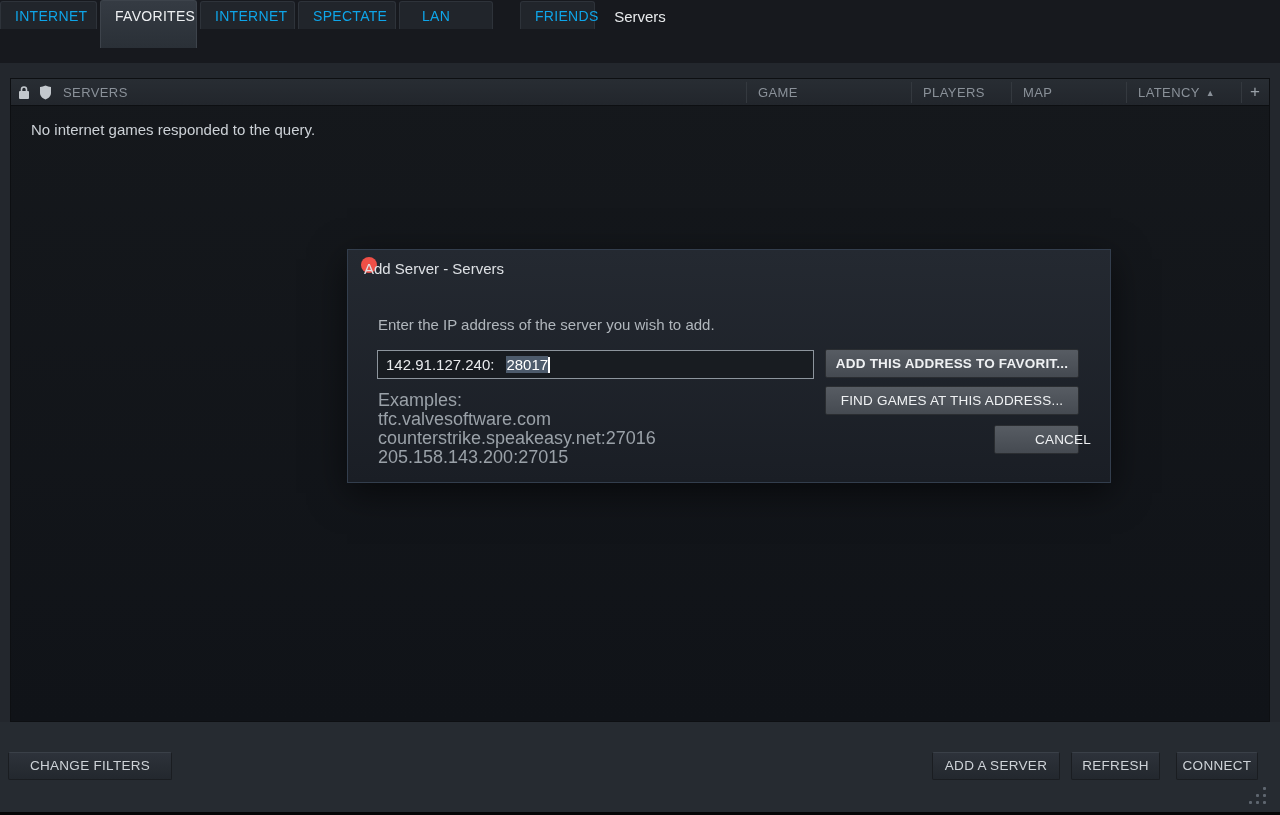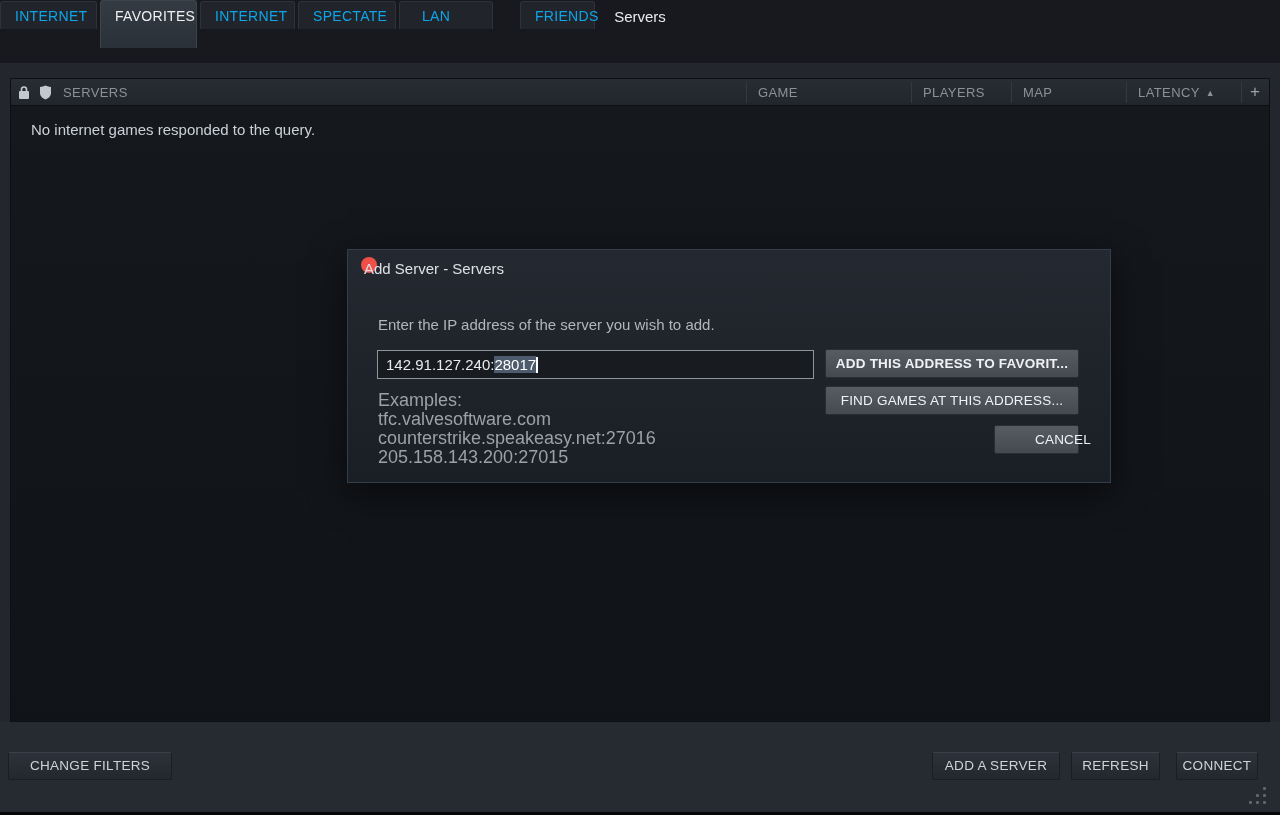--- a/index.html
+++ b/index.html
@@ -83,21 +83,21 @@
   .dlg-instruction {
     position:absolute; left:30px; top:66px;
     color:#b0b6bc; font-size:15px;
   }
   .dlg-input {
     position:absolute; left:29px; top:100px; width:437px; height:29px;
     background:#181c21; border:1px solid #8d959d;
     color:#e9ebed; font-size:15px; line-height:27px; padding:0 8px;
     white-space:nowrap; overflow:hidden;
   }
-  .sel { background:#4d5b6c; color:#ffffff; }
+  .sel { background:#4d5b6c; color:#ffffff;margin-left:12px; }
   .caret { display:inline-block; width:2px; height:16px; background:#ffffff; vertical-align:-3px; }
   .dlg-btn {
     position:absolute; left:477px; width:254px; height:29px;
     background:linear-gradient(#575c63,#454a51);
     border:1px solid #2a2d31; border-radius:2px;
     color:#eff1f3; font-size:13.5px; letter-spacing:.2px;
     text-align:center; line-height:27px; cursor:default;
   }
   .dlg-btn1 { top:99px;font-weight:bold; }
   .dlg-btn2 { top:136px; }

